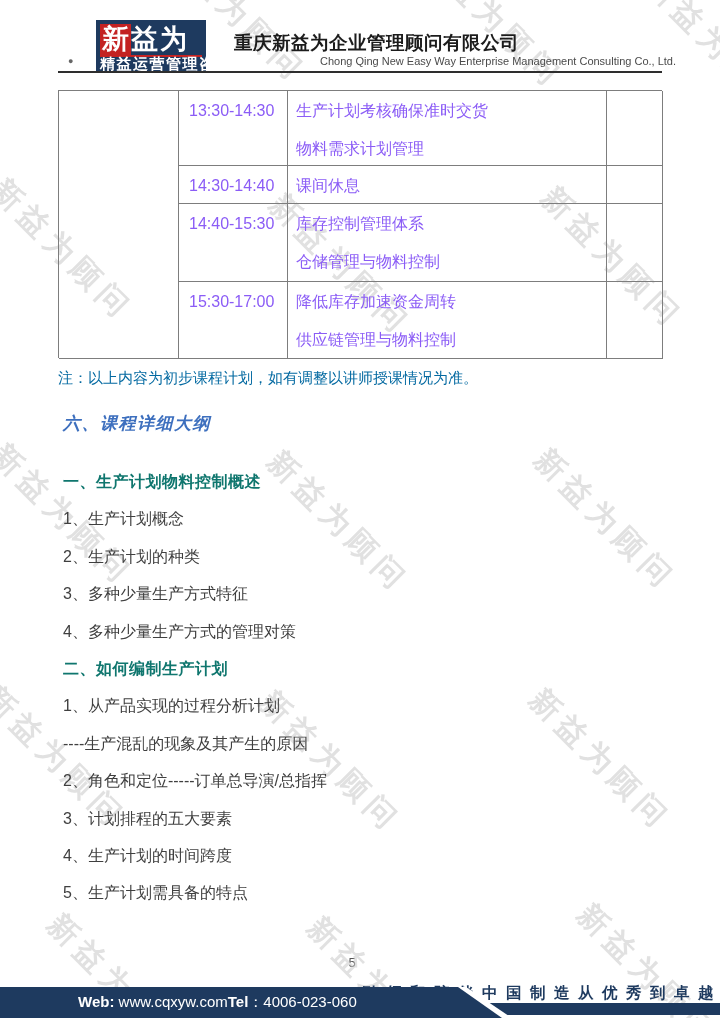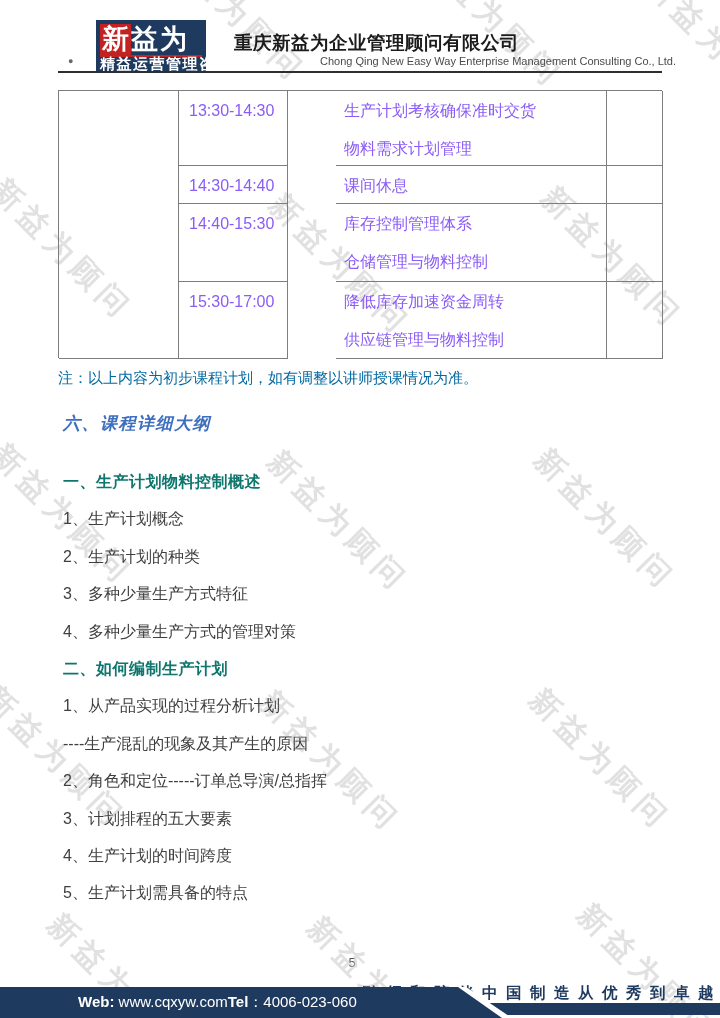--- a/index.html
+++ b/index.html
@@ -27,21 +27,21 @@
               font-family:Liberation Sans, sans-serif;white-space:nowrap;}
   .header-rule{left:58px;top:71px;width:604px;height:2px;background:#2e2e2e;}
   
   .agenda{left:58px;top:90px;width:604px;height:268px;display:grid;
           grid-template-columns:120px 109px 319px 56px;grid-template-rows:75px 38px 78px 77px;
           border-top:1px solid #7d7d7d;border-left:1px solid #7d7d7d;box-sizing:border-box;}
   .cell{border-right:1px solid #7d7d7d;border-bottom:1px solid #7d7d7d;box-sizing:border-box;
         font-size:16px;color:#8b5cf6;line-height:38px;overflow:hidden;}
   .cell.merged{grid-column:1;grid-row:1/5;}
   .cell.time{padding:1px 0 0 10px;white-space:nowrap;}
-  .cell.content{padding:1px 0 0 8px;white-space:nowrap;margin-left:48px;}
+  .cell.content{padding:1px 0 0 8px;white-space:nowrap;}
   
   .note{left:58px;top:369px;font-size:15px;color:#0369a1;white-space:nowrap;}
   .section-heading{left:63px;top:412px;font-size:17px;font-weight:bold;color:#3d6fbe;
                    letter-spacing:1.5px;white-space:nowrap;font-style:italic;}
   .outline{left:63px;top:470px;width:600px;}
   .outline-item{height:37.4px;font-size:16px;color:#3f3f3f;line-height:24px;white-space:nowrap;}
   .outline-item.hdr{font-weight:bold;color:#0f766e;letter-spacing:0.5px;}
   
   .page-num{left:340px;top:955px;width:24px;text-align:center;font-size:13px;color:#555;}
   .footer-strip{left:430px;top:1003px;width:290px;height:12px;background:#1e3a5f;z-index:2;}

